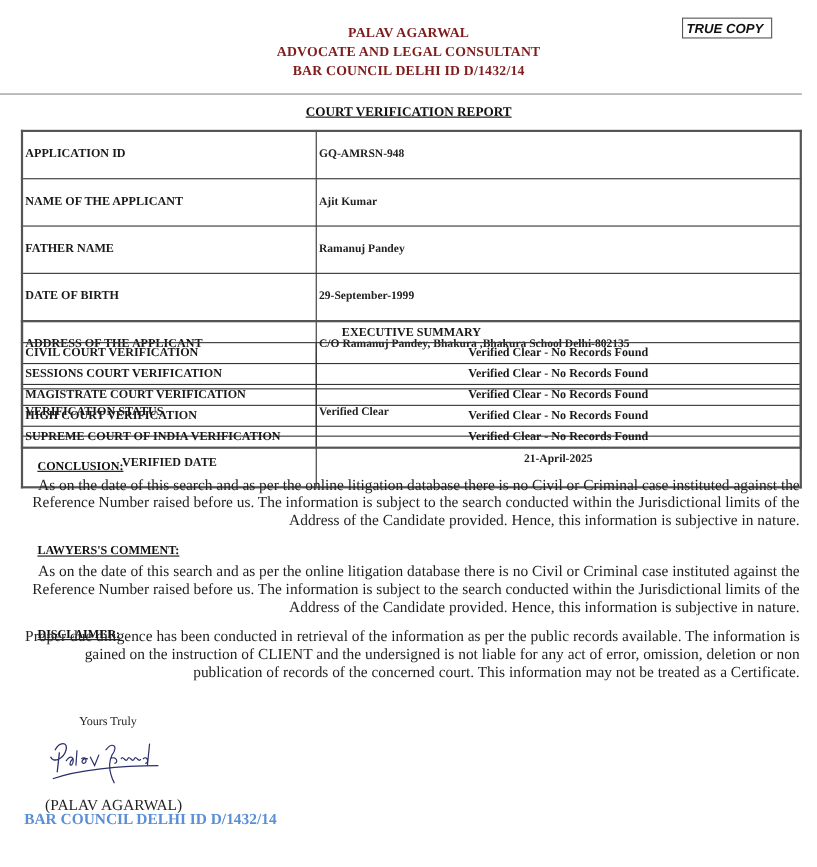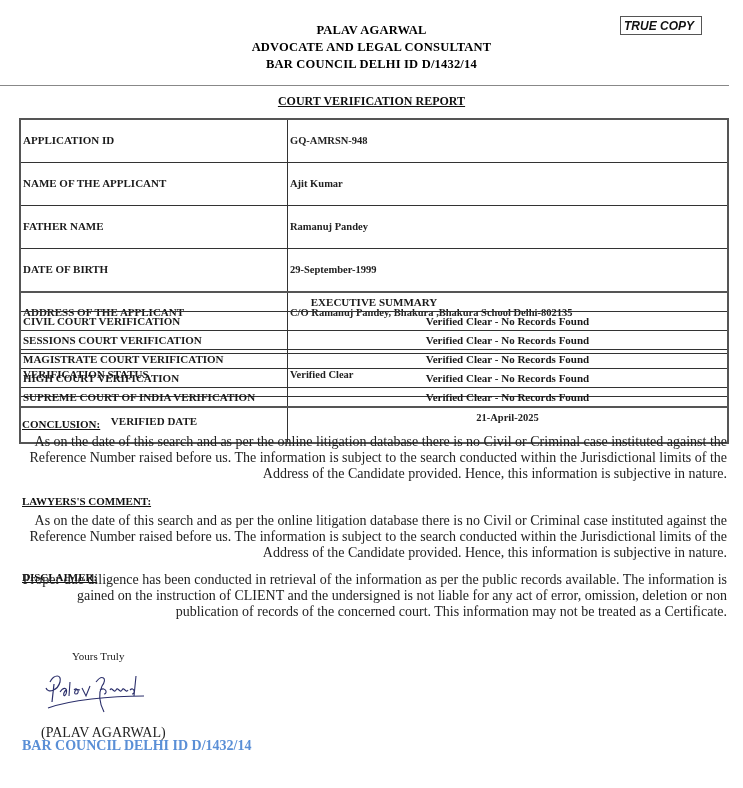--- a/index.html
+++ b/index.html
@@ -1,40 +1,40 @@
 <!DOCTYPE html>
 <html><head>
 <meta charset="utf-8">
 <style>
   html, body { margin:0; padding:0; background:#ffffff; }
   body { width:743px; height:788px; position:relative; overflow:hidden;
          font-family:"Liberation Serif","DejaVu Serif",serif; color:#1a1a1a; }
   .abs { position:absolute; }
   .header { left:0; width:743px; top:22px; text-align:center;
-            font-weight:bold; font-size:12.5px; line-height:17px; color:#000000; letter-spacing:0.2px; }
+            font-weight:bold; font-size:12.5px; line-height:17px; color:#7f1d1d; letter-spacing:0.2px; }
   .true-copy { left:620px; top:16px; width:82px; height:19px; border:1.5px solid #555;
                font-family:"Liberation Sans","DejaVu Sans",sans-serif; font-style:italic; font-weight:bold;
                font-size:12px; line-height:19px; padding-left:3px; box-sizing:border-box; color:#111; }
   .hr { left:0; top:85px; width:729px; height:0; border-top:1.5px solid #888; }
   .report-title { left:0; width:743px; top:94px; text-align:center; font-weight:bold; font-size:12px;
                   text-decoration:underline; color:#111; }
   table { border-collapse:collapse; }
   .info { left:19px; top:118px; width:710px; border:2px solid #555; }
   .info td { border:1.5px solid #333; font-size:11px; font-weight:bold; padding:12px 2px;
              vertical-align:top; height:18px; line-height:17px; }
   .info td.k { width:262px; }
   .info tr.addr td { height:37px; }
   .info tr.date td { height:21px;text-align:center; }
   .info td.v { font-weight:bold; font-size:10.5px; color:#222; }
   .exec { left:19px; top:291px; width:710px; border:2px solid #555; }
   .exec td { border:1.2px solid #333; font-size:11px; font-weight:bold; height:18px; line-height:18px; padding:0 2px; }
   .exec td.k { width:262px; }
   .exec td.v { text-align:center; }
   .exec td.h { text-align:center; }
-  .sec-title { left:22px; font-weight:bold; font-size:11px; text-decoration:underline; color:#111; }
+  .sec-title { left:34px; font-weight:bold; font-size:11px; text-decoration:underline; color:#111; }
   .para { left:22px; width:705px; font-size:14px; line-height:16px; color:#222;text-align:right; }
   .yours { left:72px; top:650px; font-size:11px; color:#222; }
   .sig { left:40px; top:668px; width:110px; height:48px; }
   .name { left:41px; top:725px; font-size:14px; color:#222; }
   .bar { left:22px; top:738px; font-size:14px; font-weight:bold; color:#5a8fd6; }
 </style>
 </head>
 <body>
 
 <div class="abs header">

